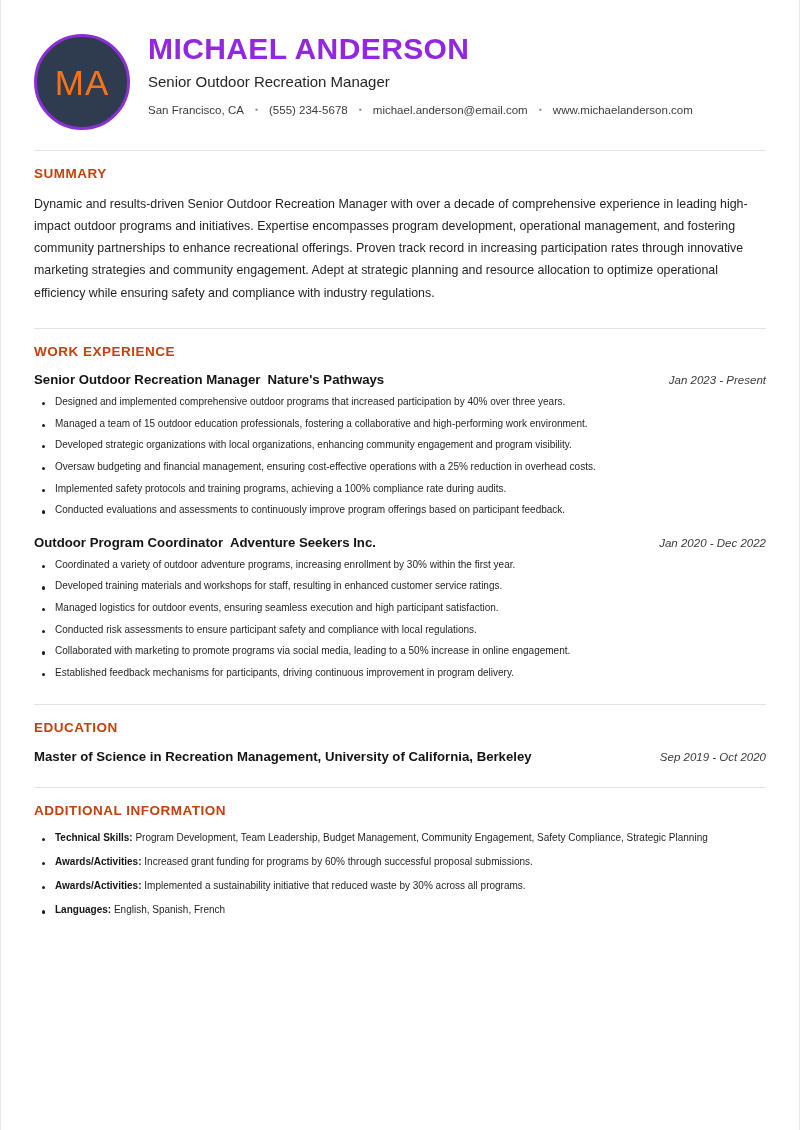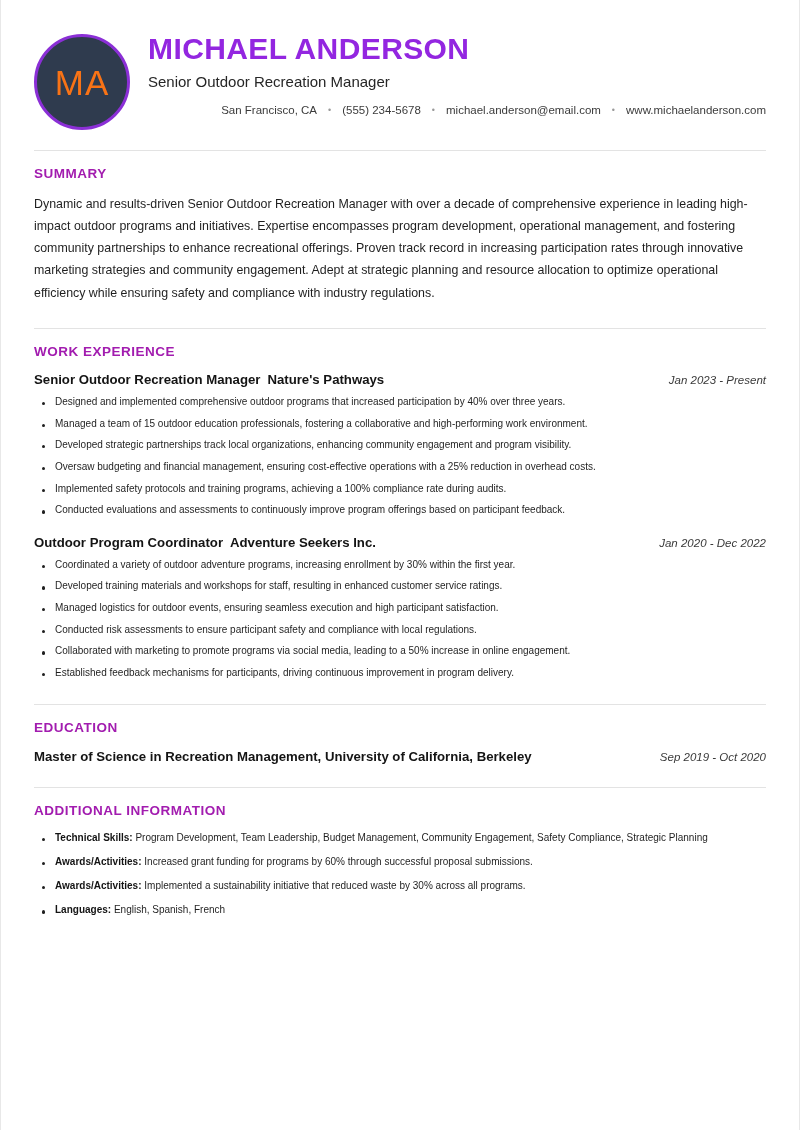--- a/index.html
+++ b/index.html
@@ -71,21 +71,20 @@
   .job-title-header {
     font-size: 15px;
     font-weight: 400;
     color: #262626;
     line-height: 1.2;
     margin: 0 0 12px 0;
   }
   .contact-line {
     display: flex;
     flex-wrap: wrap;
-    justify-content: flex-end;
     align-items: center;
     font-size: 11.5px;
     color: #3b3b3b;
     line-height: 1.3;
   }
   .contact-item { white-space: nowrap; }
   .contact-sep {
     color: #9a9a9a;
     font-size: 9px;
     margin: 0 11px;
@@ -95,21 +94,21 @@
   
   .divider {
     height: 1px;
     background: #e3e3e3;
     margin: 14px 0 0 0;
   }
   .section { padding-top: 0; }
   .section-title {
     font-size: 13.5px;
     font-weight: bold;
-    color: #a21caf;
+    color: #c2410c;
     letter-spacing: 0.5px;
     margin: 15px 0 11px 0;
     line-height: 1.2;
   }
 
   .summary-text {
     font-size: 12.4px;
     line-height: 1.78;
     color: #1f1f1f;
     margin: 0;
@@ -222,21 +221,21 @@
       <div class="section-title">WORK EXPERIENCE</div>
       <div id="work-entries">
           <div class="entry">
             <div class="entry-head">
               <div class="entry-heading"><span>Senior Outdoor Recreation Manager</span><span class="company">Nature's Pathways</span></div>
               <div class="entry-date">Jan 2023 - Present</div>
             </div>
             <ul class="bullets">
               <li>Designed and implemented comprehensive outdoor programs that increased participation by 40% over three years.</li>
               <li>Managed a team of 15 outdoor education professionals, fostering a collaborative and high-performing work environment.</li>
-              <li>Developed strategic partnerships track local organizations, enhancing community engagement and program visibility.</li>
+              <li>Developed strategic organizations with local organizations, enhancing community engagement and program visibility.</li>
               <li>Oversaw budgeting and financial management, ensuring cost-effective operations with a 25% reduction in overhead costs.</li>
               <li>Implemented safety protocols and training programs, achieving a 100% compliance rate during audits.</li>
               <li>Conducted evaluations and assessments to continuously improve program offerings based on participant feedback.</li>
             </ul>
           </div>
           <div class="entry">
             <div class="entry-head">
               <div class="entry-heading"><span>Outdoor Program Coordinator</span><span class="company">Adventure Seekers Inc.</span></div>
               <div class="entry-date">Jan 2020 - Dec 2022</div>
             </div>

